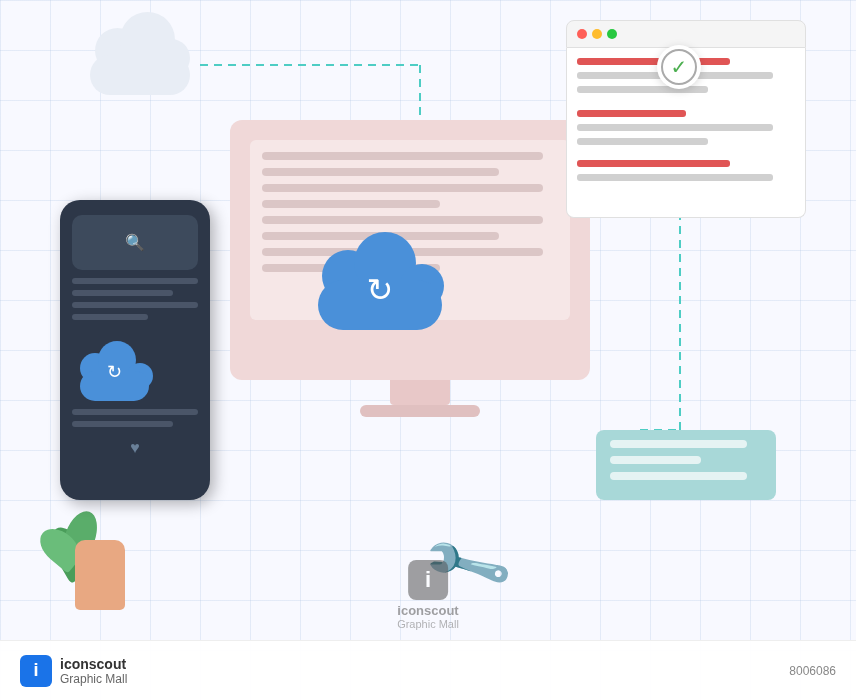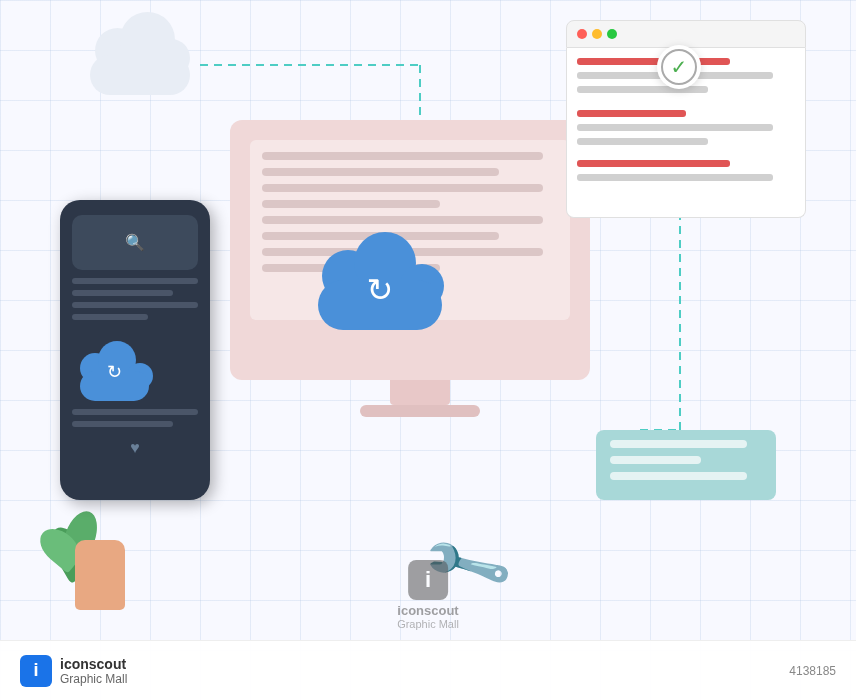--- a/index.html
+++ b/index.html
@@ -635,16 +635,16 @@
   </div>
 
   <div class="watermark">
     <div class="watermark-left">
       <div class="iconscout-logo">i</div>
       <div class="watermark-text">
         <span class="watermark-brand">iconscout</span>
         <span class="watermark-sub">Graphic Mall</span>
       </div>
     </div>
-    <div class="watermark-right">4138185</div>
+    <div class="watermark-right">8006086</div>
   </div>
 
 </div>
 
 </body></html>

